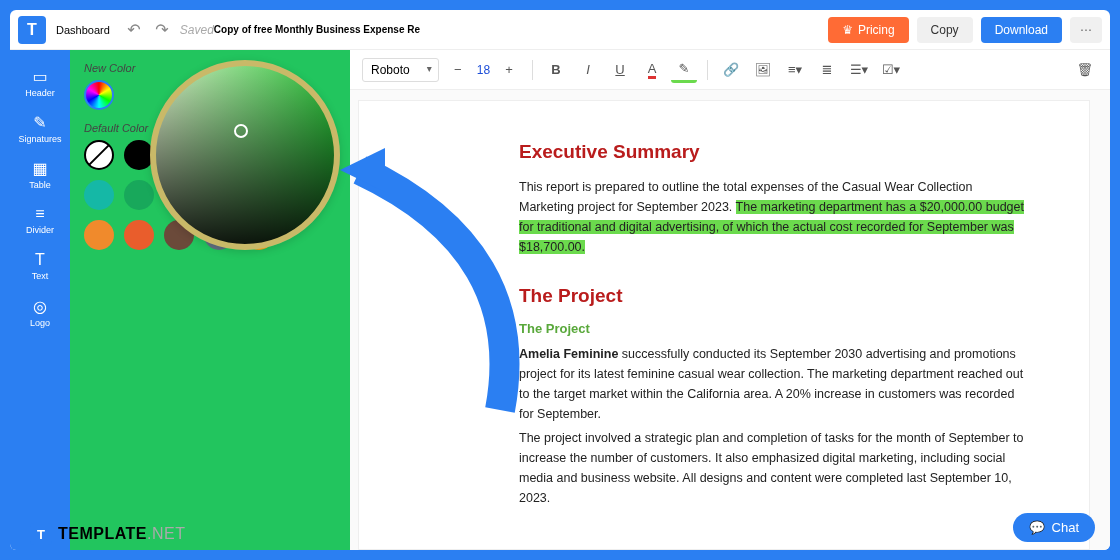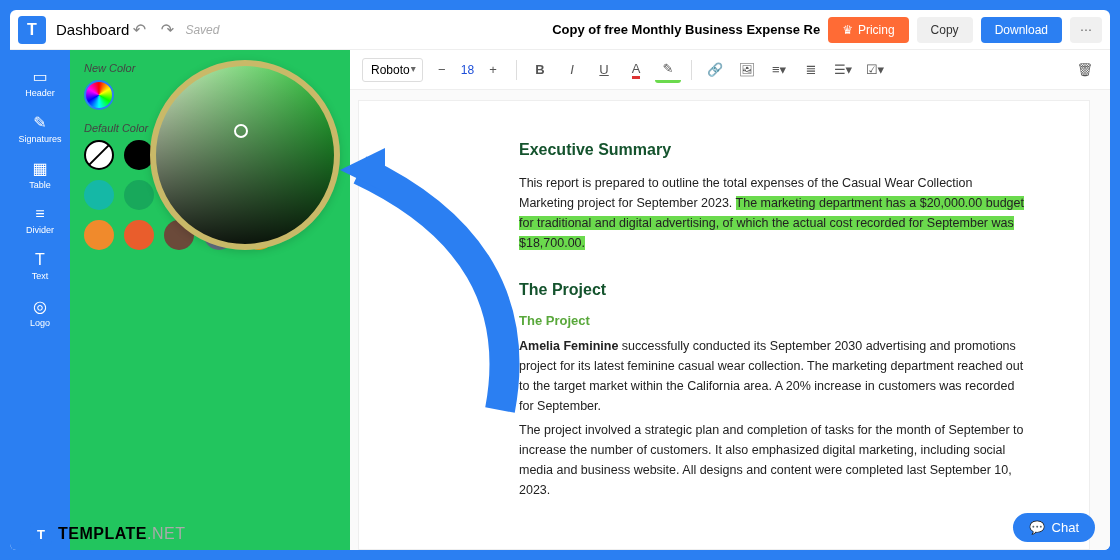--- a/index.html
+++ b/index.html
@@ -1,23 +1,23 @@
 <!DOCTYPE html>
 <html><head>
 <meta charset="utf-8">
 <style>
 * { box-sizing: border-box; margin: 0; padding: 0; font-family: Arial, sans-serif; }
 body { background: #2b7ff2; width: 1120px; height: 560px; overflow: hidden; position: relative; }
 .app { position: absolute; top: 10px; left: 10px; right: 10px; bottom: 10px; background: #fff; border-radius: 6px; overflow: hidden; display: flex; flex-direction: column; }
 .topbar { height: 40px; display: flex; align-items: center; padding: 0 8px; border-bottom: 1px solid #eee; }
 .logo-t { width: 28px; height: 28px; background: #2b7ff2; border-radius: 4px; color: #fff; display: flex; align-items: center; justify-content: center; font-weight: bold; font-size: 16px; margin-right: 10px; }
-.tb-label { font-size: 15px; }
+.tb-label { font-size: 11px; margin-right: 14px; }
 .tb-icon { width: 20px; height: 20px; display: inline-flex; align-items: center; justify-content: center; color: #888; margin-right: 8px; cursor: pointer; }
 .tb-saved { font-size: 12px; color: #aaa; font-style: italic; }
-.tb-title { flex: 1; text-align: right; font-weight: bold; font-size: 13px; }
+.tb-title { flex: 1; text-align: left; font-weight: bold; font-size: 10px; }
 .btn { padding: 6px 14px; border-radius: 4px; font-size: 12px; margin-left: 8px; cursor: pointer; border: none; display: inline-flex; align-items: center; gap: 5px; }
 .btn-pricing { background: #ff6b35; color: #fff; }
 .btn-share { background: #f0f0f0; color: #333; }
 .btn-download { background: #2b7ff2; color: #fff; }
 .btn-more { background: #f0f0f0; color: #666; width: 32px; justify-content: center; padding: 6px 0; }
 .body { flex: 1; display: flex; overflow: hidden; }
 .sidebar { width: 60px; background: #2b7ff2; display: flex; flex-direction: column; align-items: center; padding-top: 10px; }
 .sb-item { width: 50px; height: 44px; display: flex; flex-direction: column; align-items: center; justify-content: center; color: #fff; font-size: 9px; cursor: pointer; margin-bottom: 2px; border-radius: 4px; }
 .sb-icon { font-size: 16px; margin-bottom: 2px; }
 .panel { width: 280px; background: #22c55e; padding: 12px 14px; position: relative; font-style: italic; }
@@ -28,27 +28,27 @@
 .hue-thumb { position: absolute; left: 20px; top: -2px; width: 12px; height: 12px; background: #6BDA4D; border: 1px solid #fff; border-radius: 50%; }
 .hex-field { width: 126px; border: 1px solid #ddd; border-radius: 3px; padding: 4px 6px; display: flex; align-items: center; justify-content: space-between; font-size: 10px; flex-direction: column; }
 .hex-val { font-size: 10px; }
 .hex-lbl { font-size: 9px; color: #aaa; }
 .swatches { display: flex; flex-wrap: wrap; gap: 10px; margin-top: 6px; width: 250px; }
 .swatch { width: 30px; height: 30px; border-radius: 50%; cursor: pointer; }
 .swatch.none { background: #fff; border: 2px solid #000; position: relative; }
 .swatch.none::after { content: ""; position: absolute; width: 28px; height: 2px; background: #000; top: 12px; left: -1px; transform: rotate(-45deg); }
 .editor { flex: 1; display: flex; flex-direction: column; background: #fafafa; }
 .toolbar { height: 40px; background: #fff; border-bottom: 1px solid #eee; display: flex; align-items: center; padding: 0 12px; gap: 6px; }
-.font-sel { border: 1px solid #ddd; border-radius: 3px; padding: 4px 12px 4px 8px; font-size: 12px; position: relative; cursor: pointer; background: #fff; }
+.font-sel { border: 1px solid #ddd; border-radius: 3px; padding: 4px 28px 4px 8px; font-size: 12px; position: relative; cursor: pointer; background: #fff; }
 .font-sel::after { content: "▾"; position: absolute; right: 6px; top: 4px; font-size: 10px; color: #666; }
 .tb-btn { width: 26px; height: 26px; display: inline-flex; align-items: center; justify-content: center; cursor: pointer; color: #555; font-size: 13px; border-radius: 3px; }
 .tb-sep { width: 1px; height: 20px; background: #ddd; margin: 0 4px; }
 .fsize { font-size: 12px; color: #1d4ed8; }
 .doc { flex: 1; overflow: auto; background: #fff; margin: 10px 20px 0 8px; padding: 40px 60px 40px 160px; position: relative; border: 1px solid #eee; }
-.h-green { color: #14532d; font-weight: bold; font-size: 16px; margin-bottom: 14px; }
+.h-green { color: #b91c1c; font-weight: bold; font-size: 19px; margin-bottom: 14px; }
 .sh-green { color: #59a83b; font-weight: bold; font-size: 13px; margin: 14px 0 8px; }
 .para { font-size: 12.5px; line-height: 1.6; color: #222; margin-bottom: 4px; }
 .hl { background: #6BDA4D; }
 .mag { position: absolute; left: 150px; top: 60px; width: 190px; height: 190px; border-radius: 50%; border: 6px solid #c9b968; background: linear-gradient(to bottom, rgba(0,0,0,0) 0%, rgba(0,0,0,0.9) 100%), linear-gradient(to right, #d5ecc5, #2bc23a); z-index: 50; box-shadow: 0 2px 8px rgba(0,0,0,0.15); }
 .mag-cursor { position: absolute; left: 78px; top: 58px; width: 14px; height: 14px; border: 2px solid #fff; border-radius: 50%; }
 .arrow-svg { position: absolute; left: 330px; top: 130px; z-index: 45; pointer-events: none; }
 .brand { position: absolute; left: 30px; bottom: 15px; display: flex; align-items: center; gap: 6px; z-index: 60; }
 .brand-logo { width: 22px; height: 22px; background: #2b7ff2; border-radius: 4px; color: #fff; display: flex; align-items: center; justify-content: center; font-weight: bold; font-size: 13px; }
 .brand-text { font-weight: 900; font-size: 16px; letter-spacing: 0.5px; }
 .brand-net { color: #aaa; font-weight: 400; }

